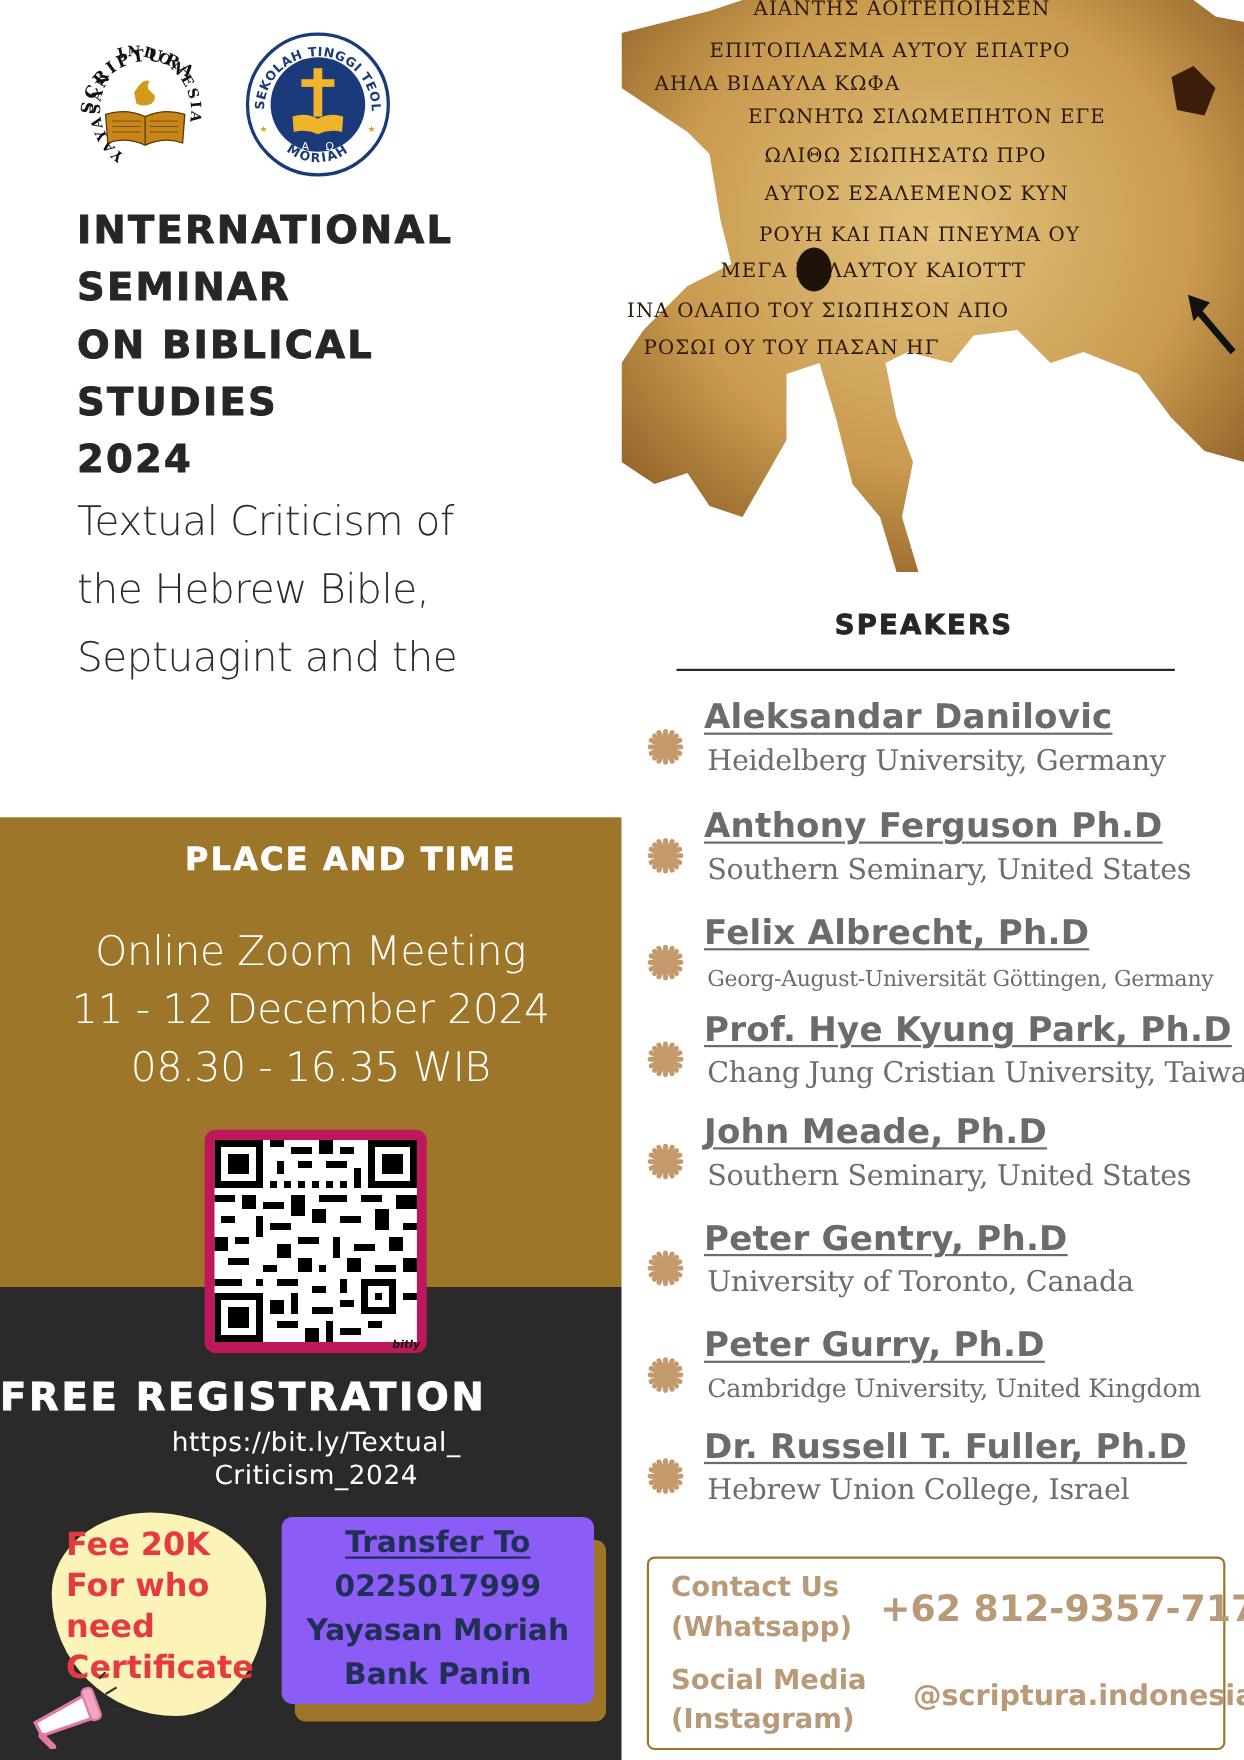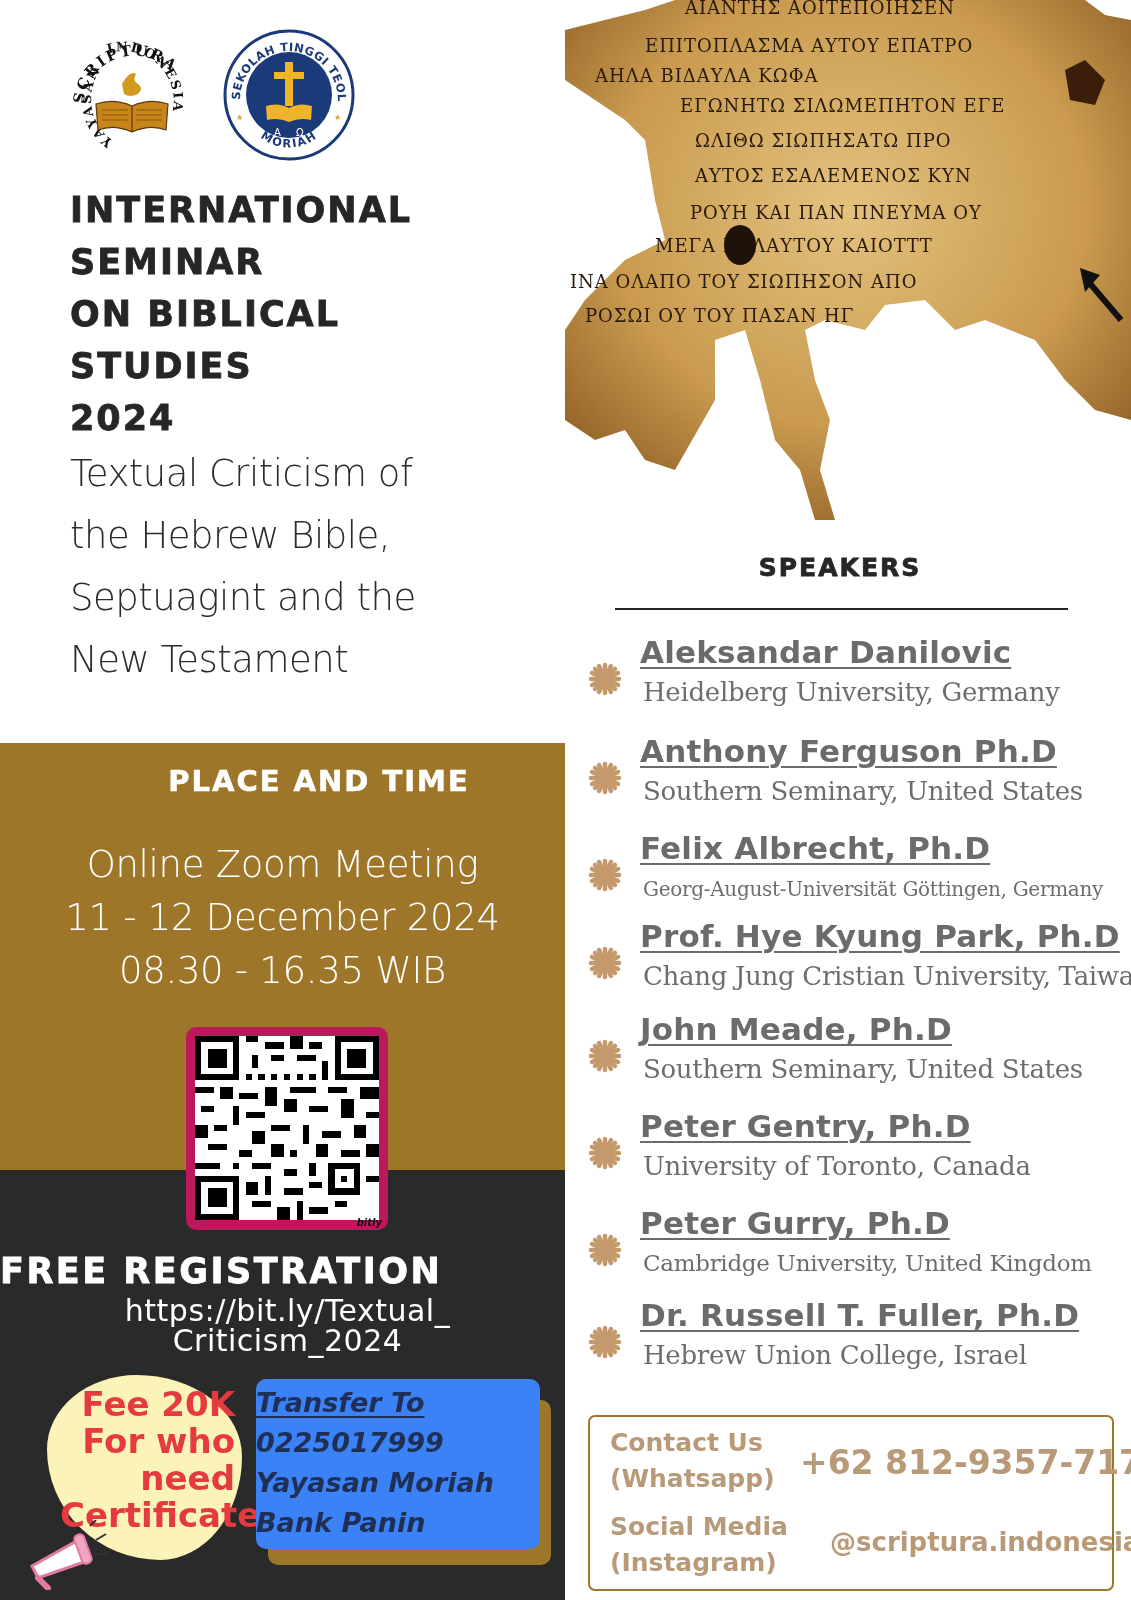--- a/index.html
+++ b/index.html
@@ -49,43 +49,43 @@
   .qr svg { width: 184px; height: 184px; display: block; }
   .qr-brand { position: absolute; right: 6px; bottom: 2px; font-size: 10px; font-weight: bold; color: #111; font-style: italic; }
 
   .reg-heading {
     position: absolute; left: 0; top: 1251px; width: 575px; text-align: left;
     color: #ffffff; font-weight: 900; font-size: 35px; letter-spacing: 2.5px;
     -webkit-text-stroke: 0.8px #fff;
   }
   .reg-url {
     position: absolute; left: 0; top: 1296px; width: 575px; text-align: center;
-    color: #ffffff; font-size: 30px; line-height: 30px; letter-spacing: 0.5px;
+    color: #ffffff; font-size: 24px; line-height: 30px; letter-spacing: 0.5px;
   }
 
   
   .fee-bubble {
     position: absolute; left: 47px; top: 1375px; width: 195px; height: 185px;
     background: #fbf3b7; border-radius: 46% 54% 42% 58% / 40% 44% 56% 60%;
     box-shadow: 0 0 0 2px #2a2a2a;
   }
   .fee-text {
-    position: absolute; left: 60px; top: 1386px; width: 175px; text-align: right;
-    color: #e53a3f; font-weight: bold; font-size: 34px; line-height: 37px;
+    position: absolute; left: 60px; top: 1386px; width: 175px; text-align: left;
+    color: #e53a3f; font-weight: bold; font-size: 29px; line-height: 37px;
   }
   .megaphone { position: absolute; left: 24px; top: 1520px; width: 90px; height: 70px; }
 
   
   .transfer-shadow {
     position: absolute; left: 268px; top: 1400px; width: 283px; height: 165px;
     background: #9e7629; border-radius: 10px;
   }
   .transfer-card {
     position: absolute; left: 256px; top: 1379px; width: 284px; height: 170px;
-    background: #3b82f6; border-radius: 10px; text-align: left; padding-top: 4px; font-style: italic;
+    background: #8b5cf6; border-radius: 10px; text-align: center; padding-top: 4px;
   }
   .transfer-line { font-weight: bold; font-size: 27px; line-height: 40px; color: #1f2f55; }
   .transfer-title { text-decoration: underline; text-underline-offset: 4px; text-decoration-thickness: 2px; }
 
   
   .speakers-heading {
     position: absolute; left: 615px; top: 553px; width: 450px; text-align: center;
     font-weight: 900; font-size: 25px; letter-spacing: 2px; color: #262626;
     -webkit-text-stroke: 0.8px #262626;
   }
@@ -178,21 +178,20 @@
   <div class="title-line">SEMINAR</div>
   <div class="title-line">ON BIBLICAL</div>
   <div class="title-line">STUDIES</div>
   <div class="title-line">2024</div>
 </div>
 
 <div class="subtitle">
   <div class="subtitle-line">Textual Criticism of</div>
   <div class="subtitle-line">the Hebrew Bible,</div>
   <div class="subtitle-line">Septuagint and the</div>
-  <div class="subtitle-line">New Testament</div>
 </div>
 
 <div class="manuscript">
   <svg viewBox="0 0 566 530" width="566" height="530">
     <defs>
       <radialGradient id="parch" cx="50%" cy="40%" r="70%">
         <stop offset="0%" stop-color="#e3c27e"></stop>
         <stop offset="60%" stop-color="#c99a4f"></stop>
         <stop offset="100%" stop-color="#8a5a22"></stop>
       </radialGradient>

